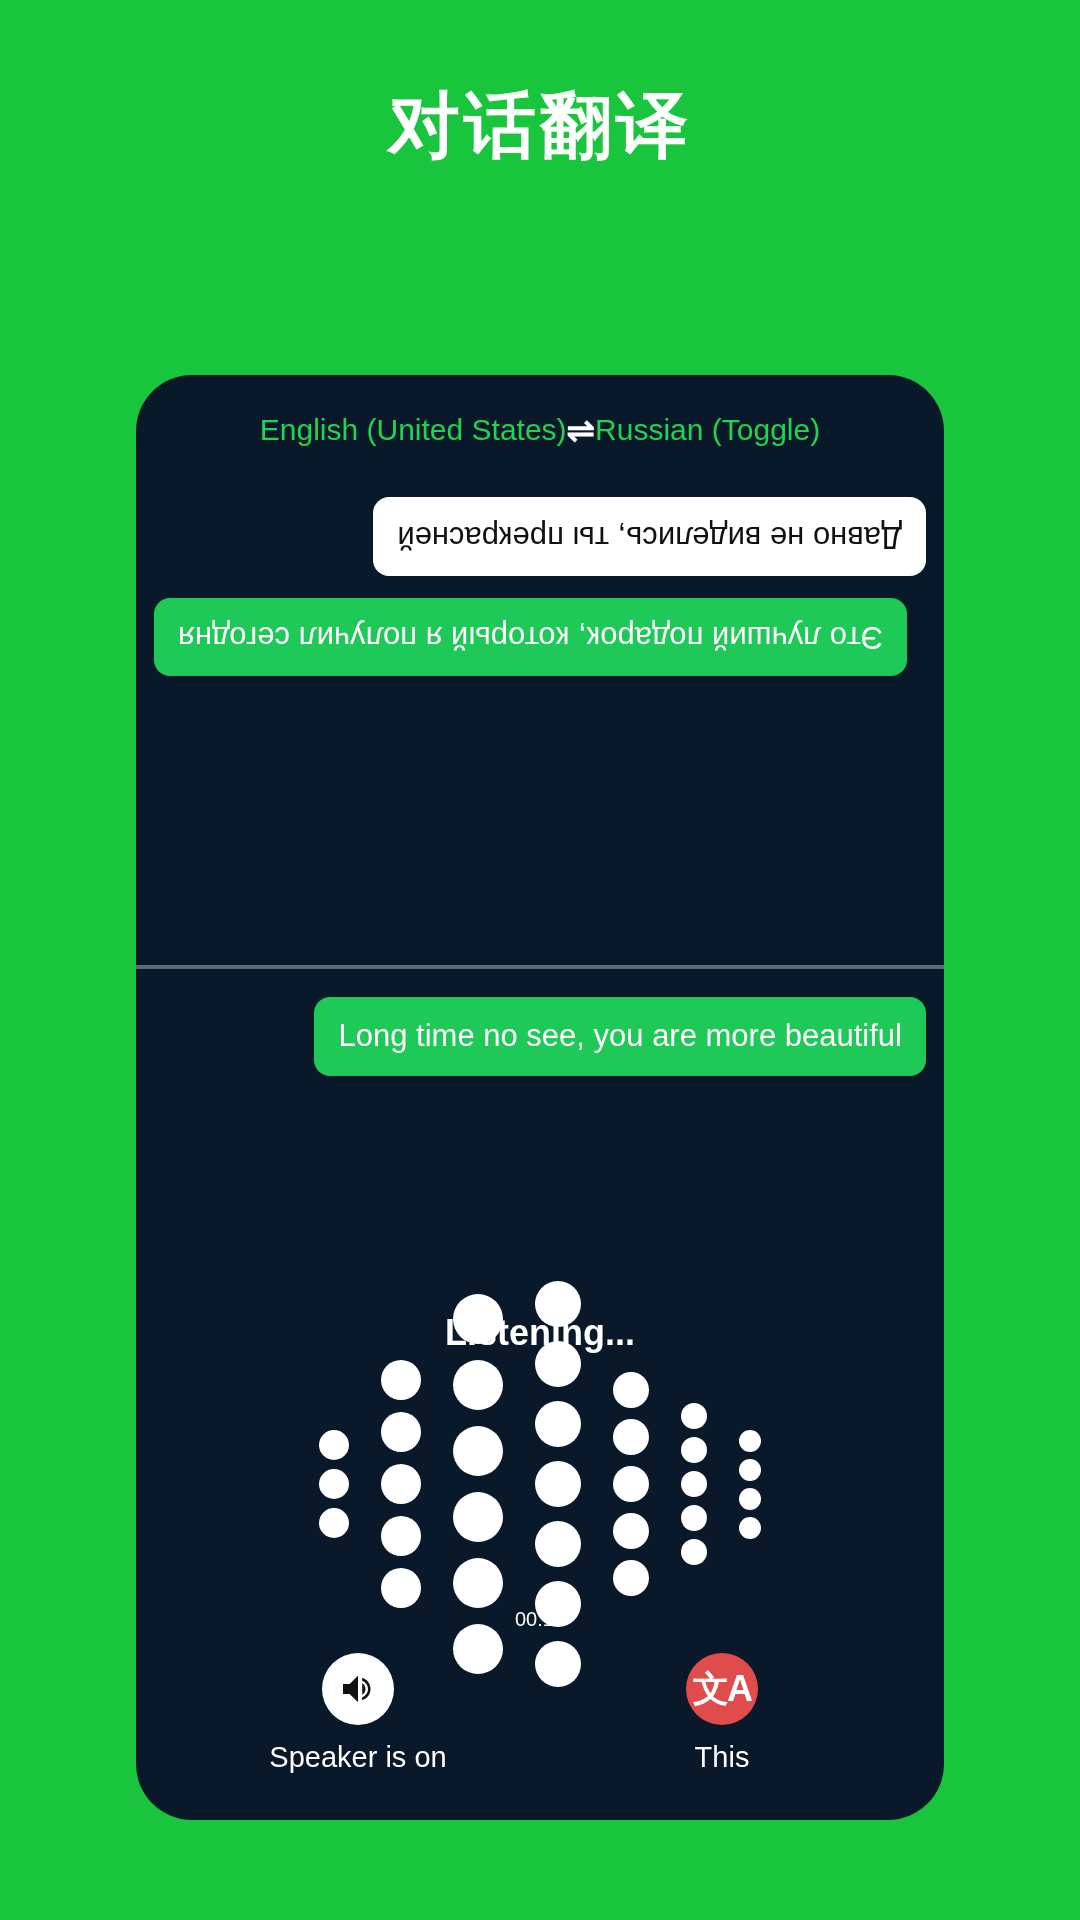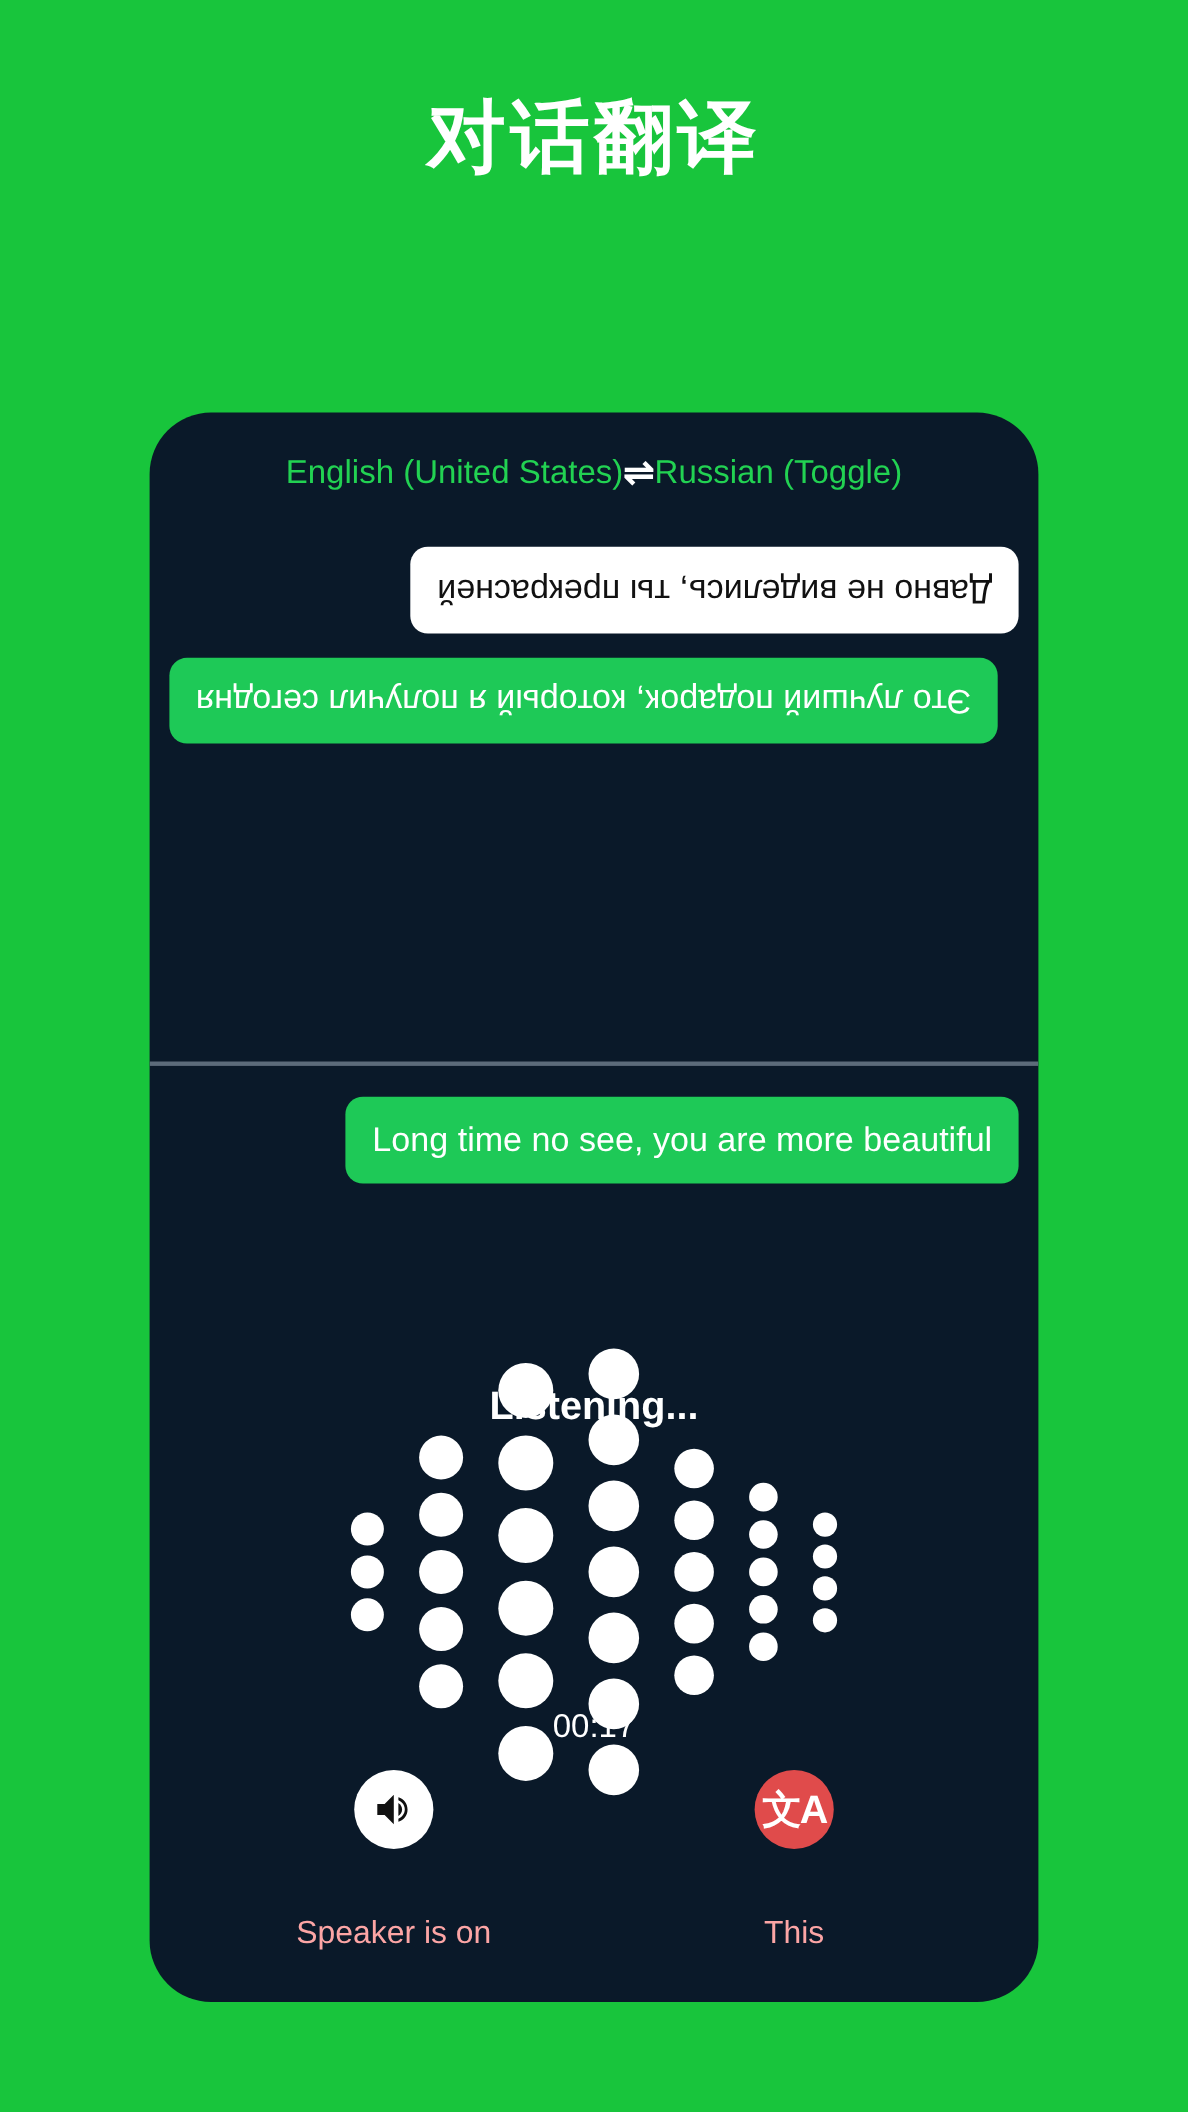--- a/index.html
+++ b/index.html
@@ -141,21 +141,21 @@
     justify-content: center;
   }
   .wave-dot {
     background: #FFFFFF;
     border-radius: 50%;
   }
 
   
   .timer {
     color: #FFFFFF;
-    font-size: 30px;
+    font-size: 20px;
     text-align: center;
     margin-top: 18px;
   }
 
   
   .controls {
     flex: 0 0 auto;
     display: flex;
     align-items: flex-start;
     justify-content: space-around;
@@ -172,24 +172,23 @@
     width: 72px;
     height: 72px;
     border-radius: 50%;
     display: flex;
     align-items: center;
     justify-content: center;
   }
   .ctrl-circle.white { background: #FFFFFF; }
   .ctrl-circle.red   { background: #E04B4B; }
   .ctrl-label {
-    color: #fca5a5;
+    color: #ffffff;
     font-size: 29px;
     white-space: nowrap;
-    margin-top: 44px;
   }
   .quit-glyph {
     color: #FFFFFF;
     font-size: 36px;
     font-weight: bold;
     line-height: 1;
     letter-spacing: -2px;
   }
 </style>
 </head>

